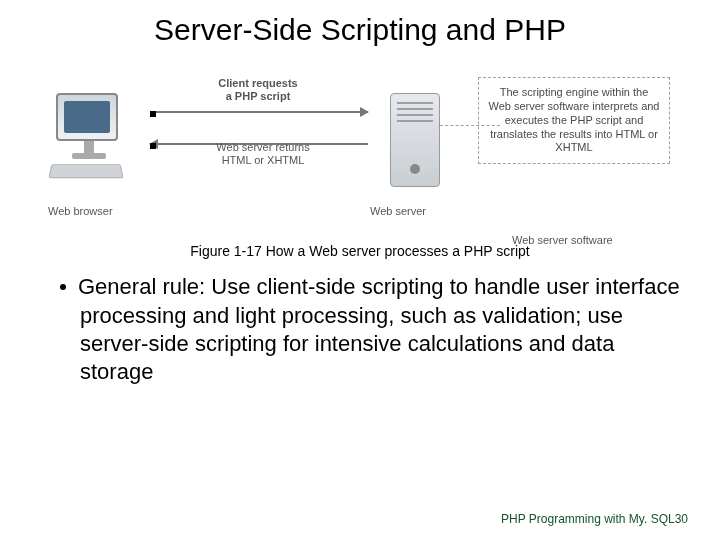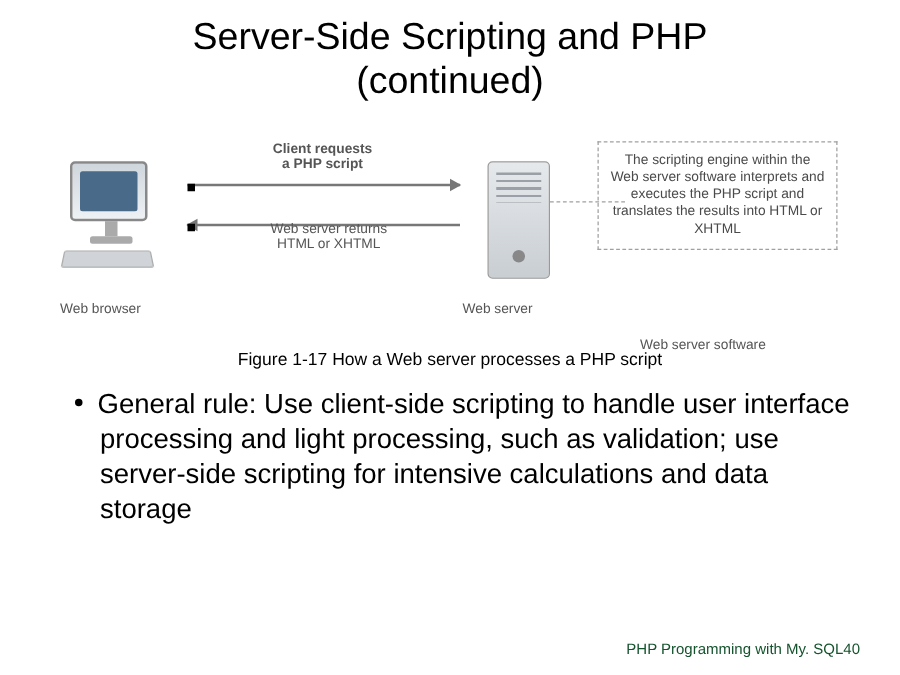--- a/index.html
+++ b/index.html
@@ -172,21 +172,20 @@
     justify-content: flex-end;
   }
 </style>
 </head>
 <body>
 
 <div class="slide">
 
   <h1 class="title">
     <span>Server-Side Scripting and PHP</span><br>
-    <span>(continued)</span>
   </h1>
 
   <div class="figure">
 
     <div class="client">
       <div class="monitor"></div>
       <div class="stand"></div>
       <div class="base"></div>
       <div class="keyboard"></div>
     </div>
@@ -213,16 +212,16 @@
   </div>
 
   <div class="fig-caption">Figure 1-17 How a Web server processes a PHP script</div>
 
   <p class="body-text">
     <span class="bullet-dot"></span><span>General rule: Use client-side scripting to handle user interface processing and light processing, such as validation; use server-side scripting for intensive calculations and data storage</span>
   </p>
 
   <div class="footer">
     <span>PHP Programming with My. SQL</span>
-    <span>40</span>
+    <span>30</span>
   </div>
 
 </div>
 
 </body></html>

